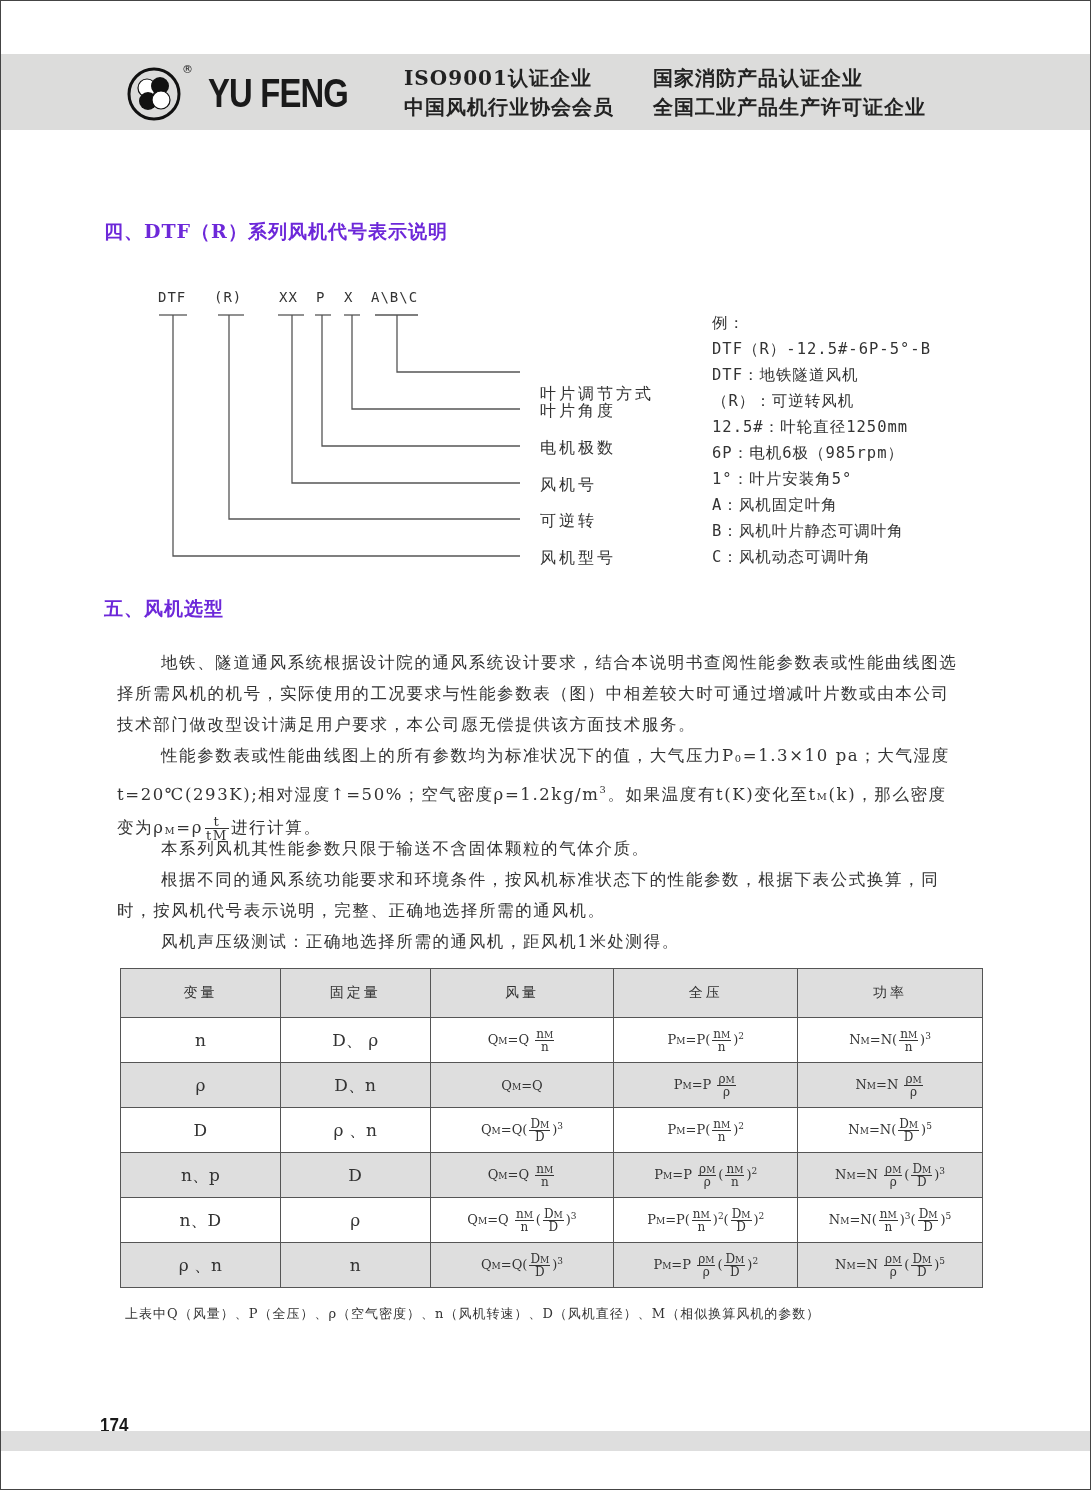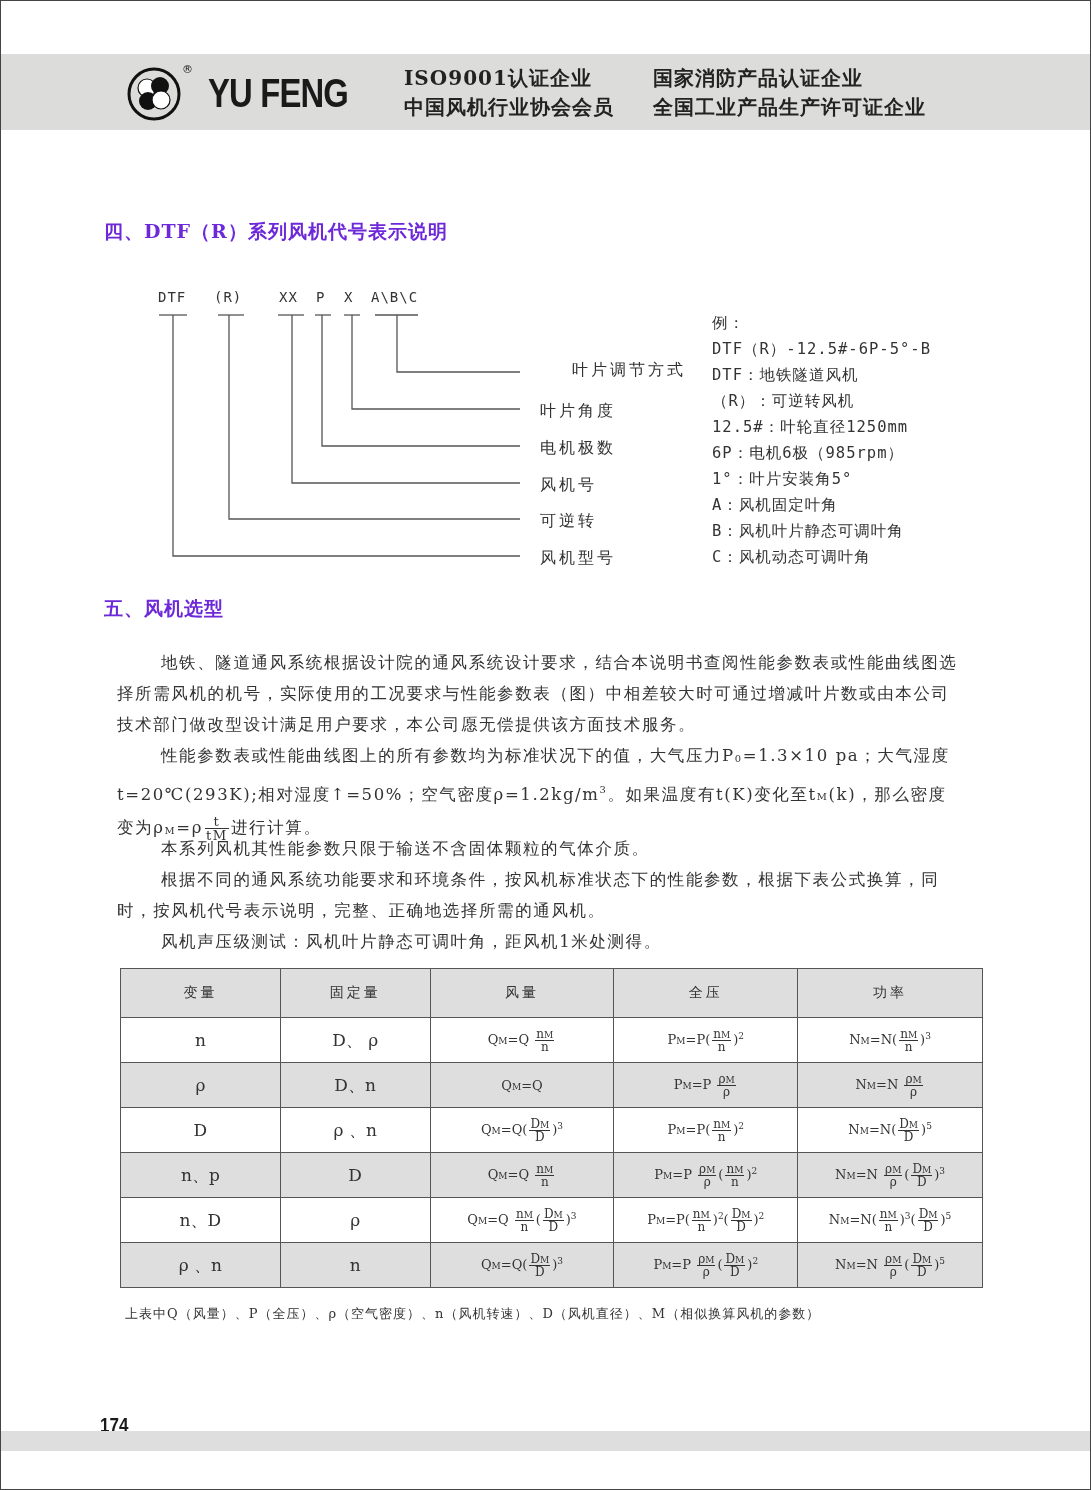--- a/index.html
+++ b/index.html
@@ -88,21 +88,21 @@
 
     <polyline points="397,315 397,372 520,372"></polyline>
     <polyline points="352,315 352,409 520,409"></polyline>
     <polyline points="322,315 322,446 520,446"></polyline>
     <polyline points="292,315 292,483 520,483"></polyline>
     <polyline points="229,315 229,519 520,519"></polyline>
     <polyline points="173,315 173,556 520,556"></polyline>
   </g>
 </svg>
 
-<div class="meaning" style="top:360px;margin-left:32px;">叶片调节方式</div>
+<div class="meaning" style="top:384px;">叶片调节方式</div>
 <div class="meaning" style="top:401px;">叶片角度</div>
 <div class="meaning" style="top:438px;">电机极数</div>
 <div class="meaning" style="top:475px;">风机号</div>
 <div class="meaning" style="top:511px;">可逆转</div>
 <div class="meaning" style="top:548px;">风机型号</div>
 
 <div class="example" style="top:313px;">例：</div>
 <div class="example" style="top:339px;">DTF（R）-12.5#-6P-5°-B</div>
 <div class="example" style="top:365px;">DTF：地铁隧道风机</div>
 <div class="example" style="top:391px;">（R）：可逆转风机</div>
@@ -123,21 +123,21 @@
   <span class="indent"></span><span>性能参数表或性能曲线图上的所有参数均为标准状况下的值，大气压力P</span><sub class="s">0</sub><span>=1.3×10 pa；大气湿度t=20℃(293K);相对湿度↑=50%；空气密度ρ=1.2kg/m</span><sup class="p">3</sup><span>。如果温度有t(K)变化至t</span><sub class="s">M</sub><span>(k)，那么密度变为ρ</span><sub class="s">M</sub><span>=ρ</span><span class="frac"><span class="num">t</span><span class="den">tM</span></span><span>进行计算。</span>
 </div>
 
 <div class="para" style="top:833px;">
   <span class="indent"></span><span>本系列风机其性能参数只限于输送不含固体颗粒的气体介质。</span>
 </div>
 <div class="para" style="top:864px;">
   <span class="indent"></span><span>根据不同的通风系统功能要求和环境条件，按风机标准状态下的性能参数，根据下表公式换算，同时，按风机代号表示说明，完整、正确地选择所需的通风机。</span>
 </div>
 <div class="para" style="top:926px;">
-  <span class="indent"></span><span>风机声压级测试：风机叶片静态可调叶角，距风机1米处测得。</span>
+  <span class="indent"></span><span>风机声压级测试：正确地选择所需的通风机，距风机1米处测得。</span>
 </div>
 
 <table class="sim">
   <colgroup>
     <col style="width:160px">
       <col style="width:150px">
       <col style="width:184px">
       <col style="width:184px">
       <col style="width:185px">
   </colgroup>

